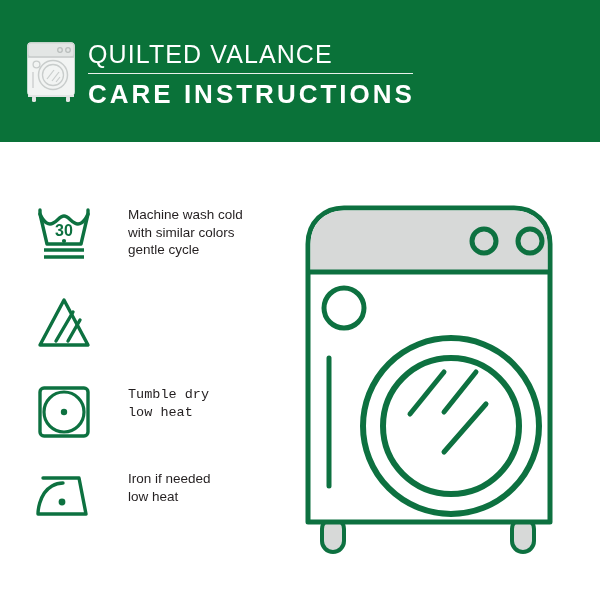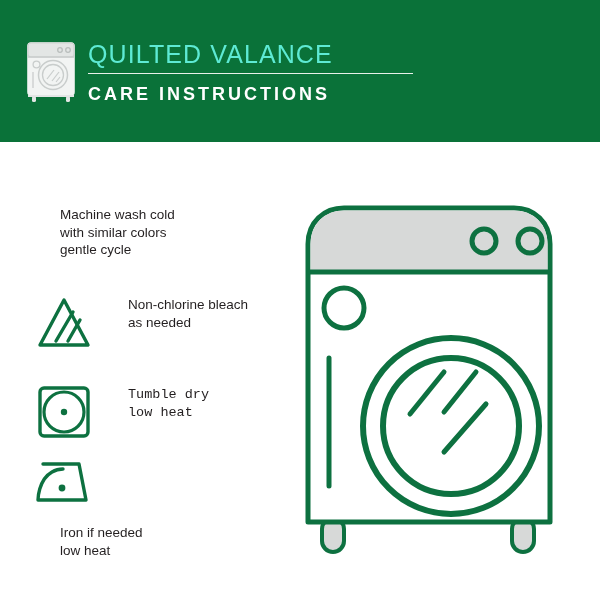--- a/index.html
+++ b/index.html
@@ -34,37 +34,37 @@
     width: 54px;
     height: 62px;
   }
   #header-text {
     position: absolute;
     left: 88px;
     top: 40px;
     width: 470px;
   }
   #title-main {
-    color: #5eead4;
+    color: #ffffff;
     font-size: 25px;
     line-height: 29px;
     letter-spacing: 1.1px;
     font-weight: 400;
     white-space: nowrap;
   }
   #title-rule {
     margin-top: 4px;
     margin-bottom: 5px;
     width: 325px;
     height: 1px;
     background: #e8f1ea;
   }
   #title-sub {
     color: #ffffff;
-    font-size: 18px;
+    font-size: 26px;
     line-height: 30px;
     letter-spacing: 3.0px;
     font-weight: 700;
     white-space: nowrap;
   }
 
   
   .care-row {
     position: absolute;
     left: 30px;
@@ -81,21 +81,21 @@
     margin-left: 30px;
     margin-top: 6px;
     color: #231f20;
     font-size: 13.5px;
     line-height: 17.5px;
     white-space: pre-line;
   }
   #care-row-0 { top: 200px; }
   #care-row-1 { top: 290px; }
   #care-row-2 { top: 380px; font-family: Liberation Mono, monospace; }
-  #care-row-3 { top: 450px; flex-direction: column; }
+  #care-row-3 { top: 464px; }
 
   
   #machine {
     position: absolute;
     left: 296px;
     top: 196px;
     width: 280px;
     height: 360px;
   }
 </style>
@@ -128,37 +128,49 @@
 
     <div id="header-text">
       <div id="title-main">QUILTED VALANCE</div>
       <div id="title-rule"></div>
       <div id="title-sub">CARE INSTRUCTIONS</div>
     </div>
 
   </div>
 
   <div class="care-row" id="care-row-0">
+    <div class="care-symbol">
+      <svg viewBox="0 0 68 64" width="68" height="64" aria-hidden="true">
+        <g fill="none" stroke="#0d7140" stroke-width="3.4" stroke-linecap="round" stroke-linejoin="round">
+          <path d="M10 10 L10 14 C10 14 14 24 20 24 C26 24 29 16 34 16 C39 16 42 24 48 24 C54 24 58 14 58 14 L58 10"></path>
+          <path d="M10 14 L17 44 L51 44 L58 14"></path>
+        </g>
+        <text x="34" y="36" text-anchor="middle" font-family="Liberation Sans, sans-serif" font-size="16" font-weight="700" fill="#0d7140">30</text>
+        <circle cx="34" cy="41" r="2.1" fill="#0d7140"></circle>
+        <g stroke="#0d7140" stroke-width="3.4" stroke-linecap="butt">
+          <line x1="14" y1="50" x2="54" y2="50"></line>
+          <line x1="14" y1="57" x2="54" y2="57"></line>
+        </g>
+      </svg>
+    </div>
     <div class="care-label">Machine wash cold
 with similar colors
 gentle cycle</div>
   </div>
 
   <div class="care-row" id="care-row-1">
     <div class="care-symbol">
       <svg viewBox="0 0 68 64" width="68" height="64" aria-hidden="true">
         <g fill="none" stroke="#0d7140" stroke-width="3.4" stroke-linecap="round" stroke-linejoin="round">
           <path d="M34 10 L58 55 L10 55 Z"></path>
           <line x1="26" y1="51" x2="43" y2="22"></line>
           <line x1="38" y1="51" x2="50" y2="30"></line>
         </g>
       </svg>
     </div>
-    <div class="care-label">Non-chlorine bleach
-as needed</div>
   </div>
 
   <div class="care-row" id="care-row-2">
     <div class="care-symbol">
       <svg viewBox="0 0 68 64" width="68" height="64" aria-hidden="true">
         <rect x="10" y="8" width="48" height="48" rx="4" ry="4" fill="none" stroke="#0d7140" stroke-width="3.4"></rect>
         <circle cx="34" cy="32" r="20" fill="none" stroke="#0d7140" stroke-width="3.2"></circle>
         <circle cx="34" cy="32" r="3.2" fill="#0d7140"></circle>
       </svg>
     </div>

